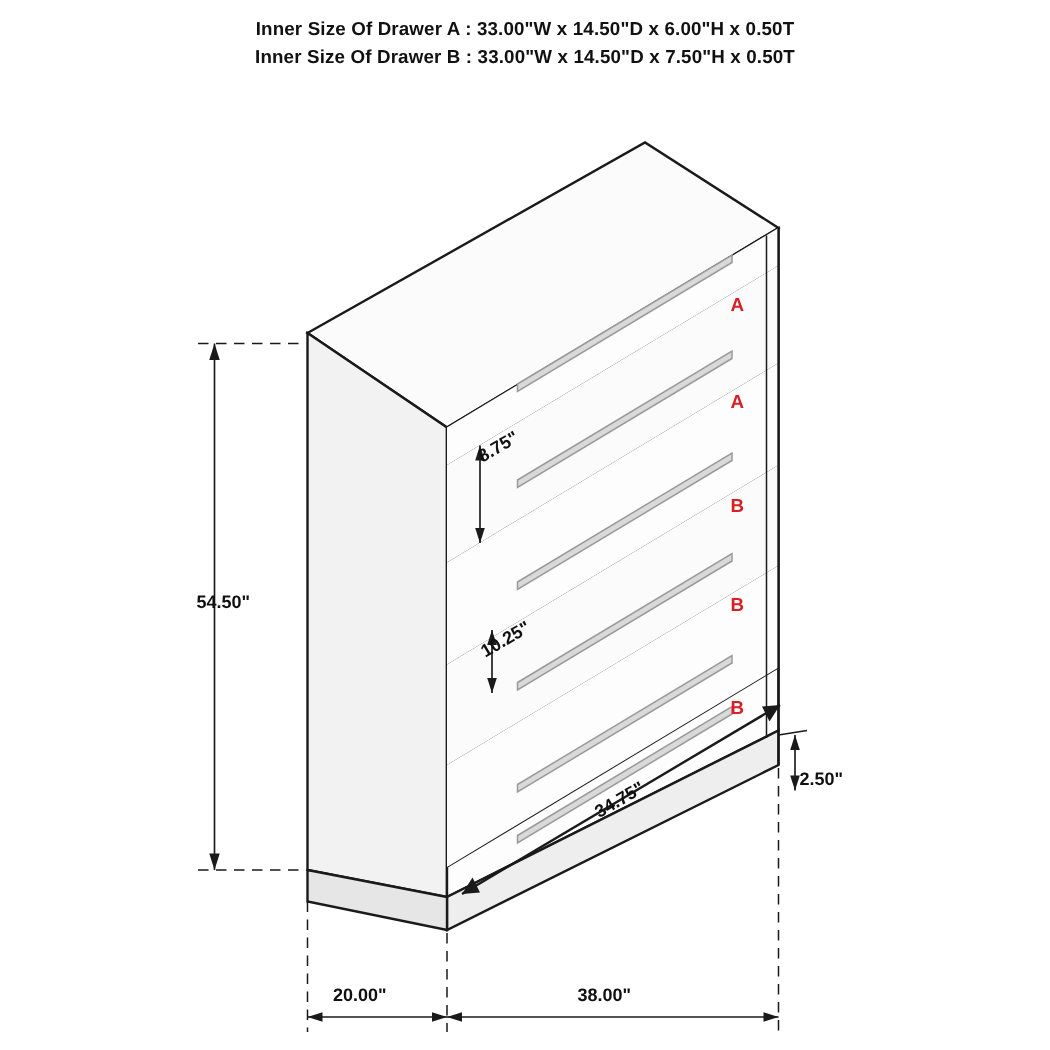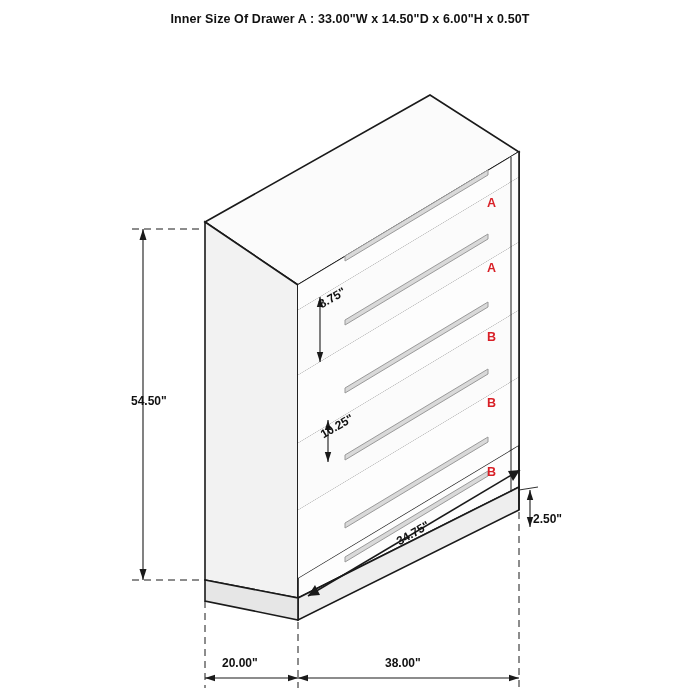--- a/index.html
+++ b/index.html
@@ -57,20 +57,21 @@
     transform-origin: 0 0;
   }
 </style>
 </head>
 <body>
 
 <div id="stage">
 
   <div class="header">
     <div class="line">Inner Size Of Drawer  A : 33.00"W x 14.50"D x 6.00"H x 0.50T</div>
+    <div class="line">Inner Size Of Drawer B : 33.00"W x 14.50"D x 7.50"H x 0.50T</div>
   </div>
 
   <svg id="diagram" width="700" height="700" viewBox="0 0 700 700">
 
     <polygon points="205,222 430,95 519,152 298,285" fill="#fbfbfb" stroke="#1a1a1a" stroke-width="1.6"></polygon>
 
     <polygon points="205,222 298,285 298,598 205,580" fill="#f2f2f2" stroke="#1a1a1a" stroke-width="1.6"></polygon>
 
     <polygon points="298,285 519,152 519,487 298,598" fill="#fdfdfd" stroke="#1a1a1a" stroke-width="1.6"></polygon>
 

